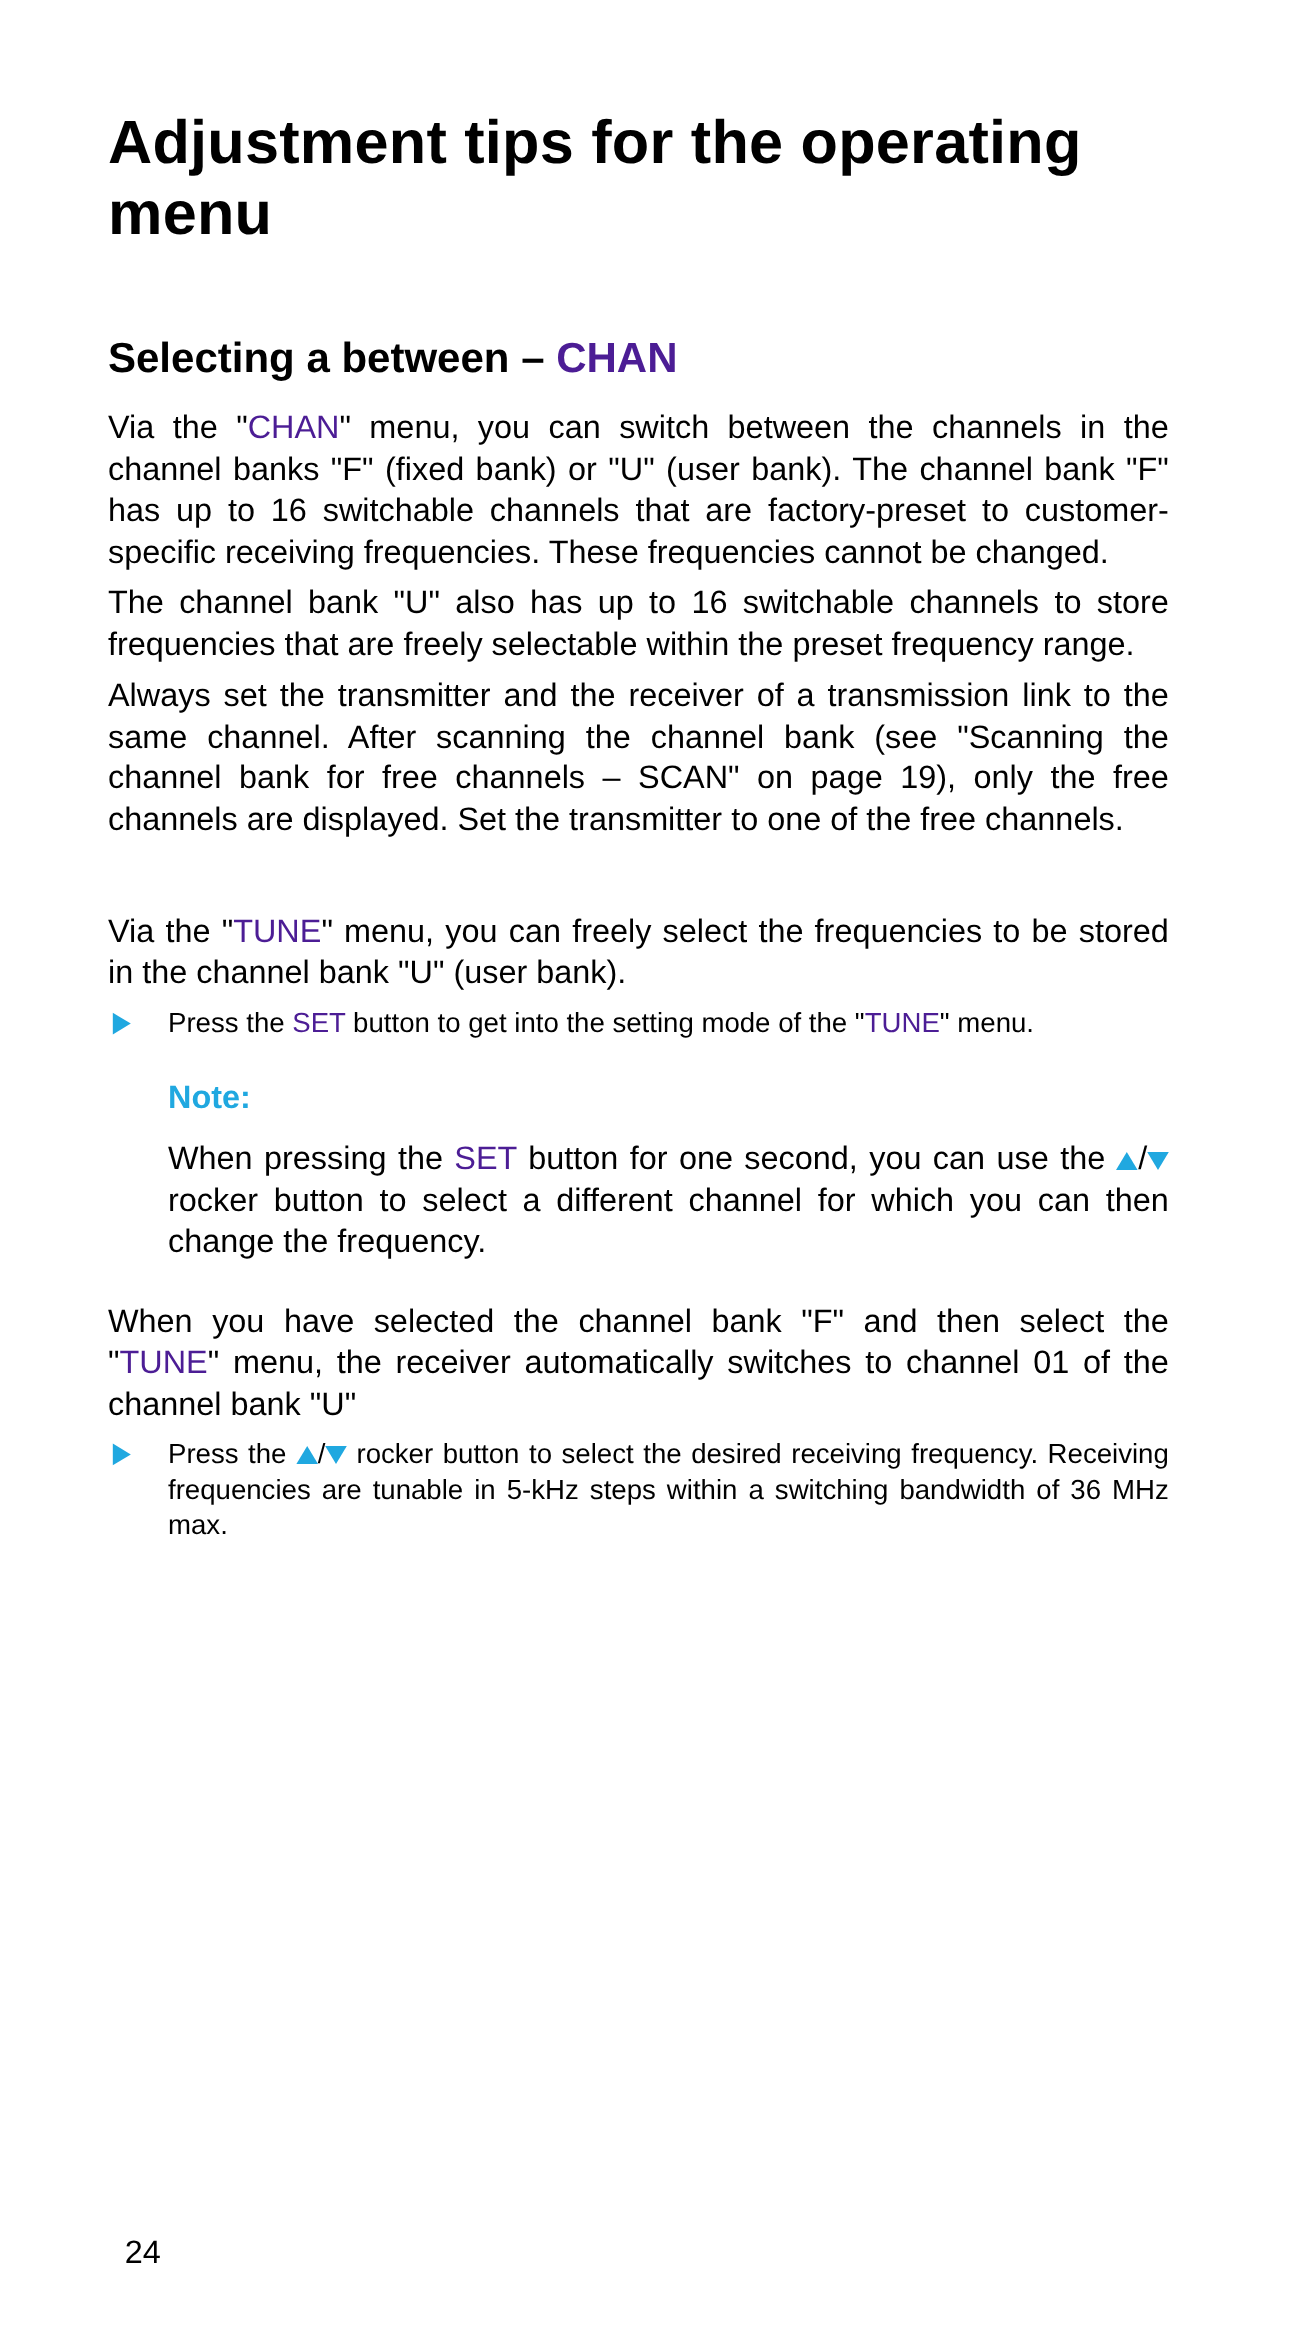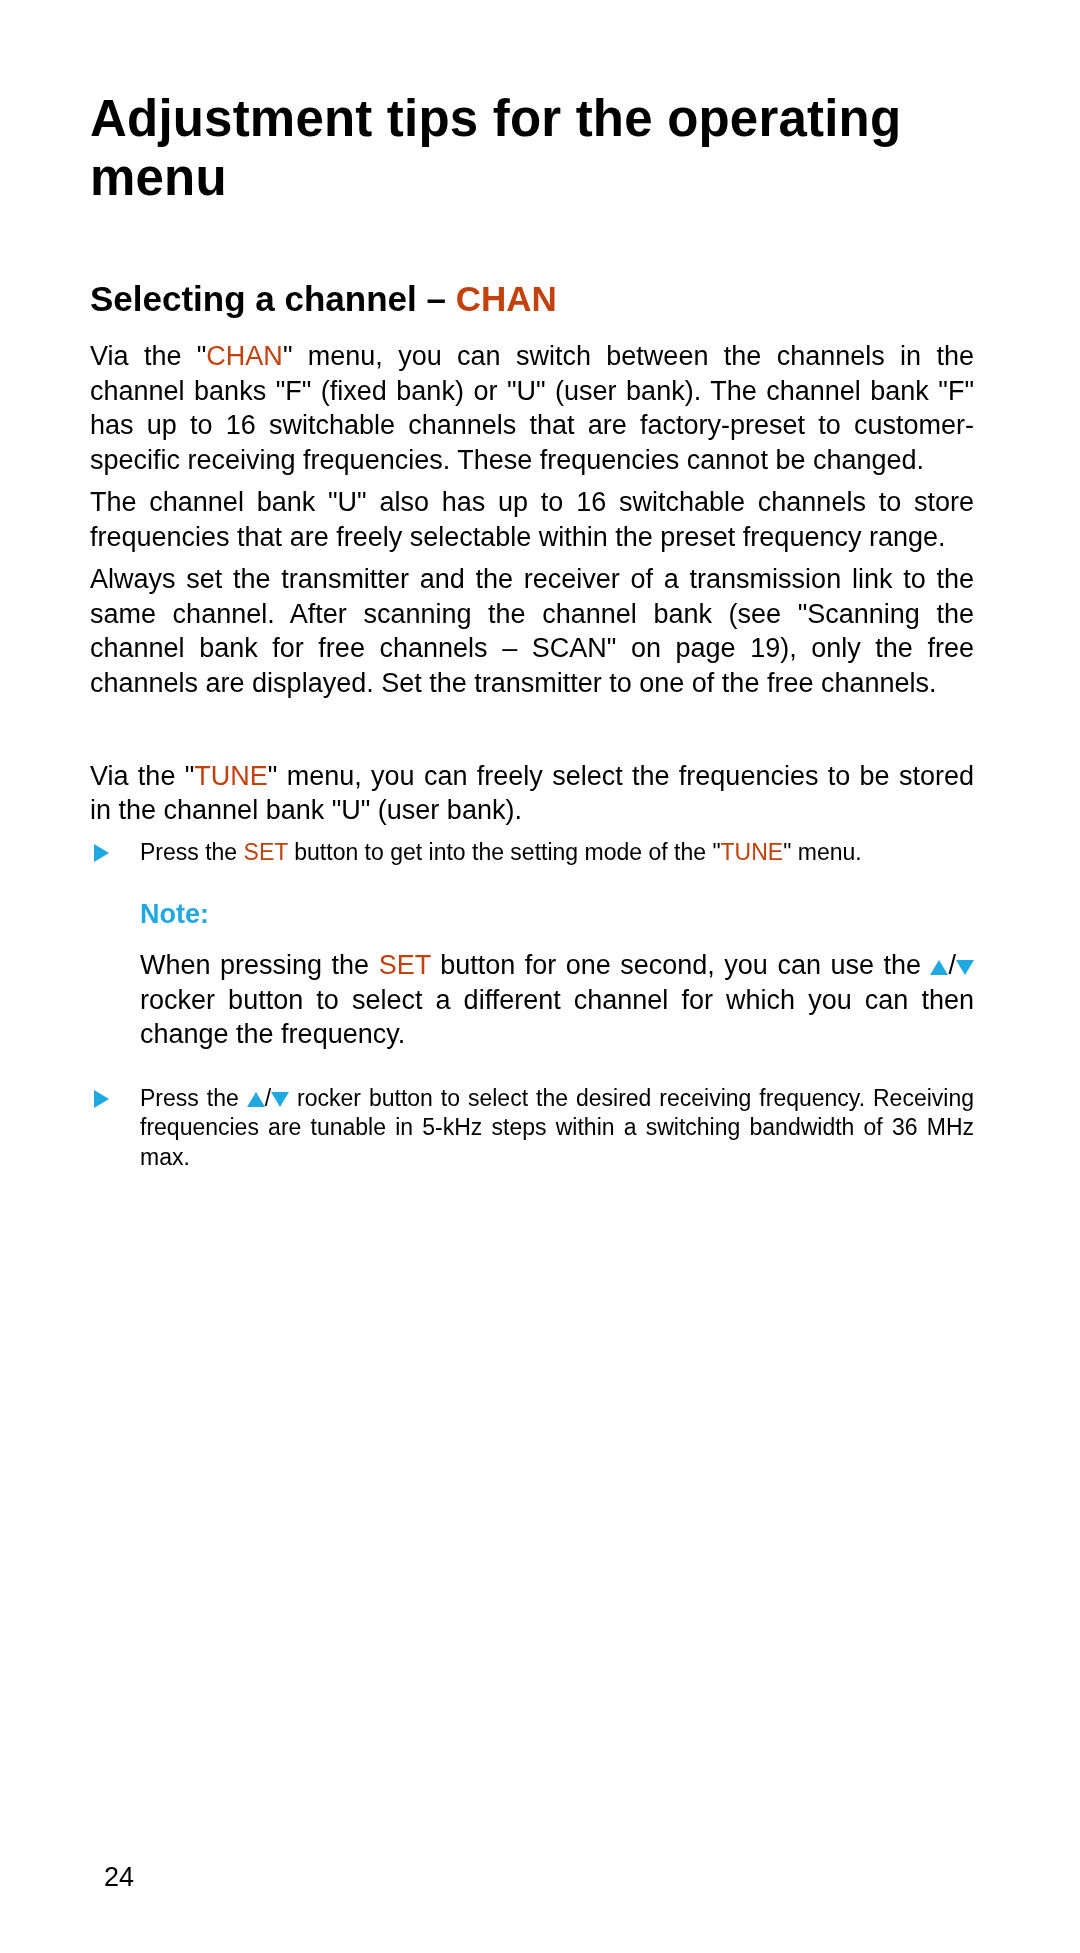--- a/index.html
+++ b/index.html
@@ -23,21 +23,21 @@
     line-height: 1.15;
     margin: 0 0 70px 0;
     letter-spacing: 0.2px;
   }
   h2.section {
     font-size: 35px;
     font-weight: 700;
     line-height: 1.25;
     margin: 0 0 18px 0;
   }
-  .accent { color: #c2410c; }
+  .accent { color: #4c1d95; }
   p.body {
     font-size: 27px;
     line-height: 1.28;
     margin: 0 0 8px 0;
     text-align: justify;
   }
   .section-gap { height: 50px; }
 
   ul.steps {
     list-style: none;
@@ -106,21 +106,21 @@
 </head>
 <body>
 
 <div class="page">
 
   <h1 class="title">
     <span data-bind="title">Adjustment tips for the operating menu</span>
   </h1>
 
   <h2 class="section">
-    <span data-bind="section1.heading_plain">Selecting a channel – </span><span class="accent" data-bind="section1.heading_accent">CHAN</span>
+    <span data-bind="section1.heading_plain">Selecting a between – </span><span class="accent" data-bind="section1.heading_accent">CHAN</span>
   </h2>
 
   <p class="body">
     <span data-bind="section1.p1_a">Via the "</span><span class="accent" data-bind="section1.p1_chan">CHAN</span><span data-bind="section1.p1_b">" menu, you can switch between the channels in the channel banks "F" (fixed bank) or "U" (user bank). The channel bank "F" has up to 16 switchable channels that are factory-preset to customer-specific receiving frequencies. These frequencies cannot be changed.</span>
   </p>
   <p class="body">
     <span data-bind="section1.p2">The channel bank "U" also has up to 16 switchable channels to store frequencies that are freely selectable within the preset frequency range.</span>
   </p>
   <p class="body">
     <span data-bind="section1.p3">Always set the transmitter and the receiver of a transmission link to the same channel. After scanning the channel bank (see "Scanning the channel bank for free channels – SCAN" on page 19), only the free channels are displayed. Set the transmitter to one of the free channels.</span>
@@ -139,20 +139,23 @@
     </li>
   </ul>
 
   <div class="note-block">
     <div class="note-label" data-bind="section2.note_label">Note:</div>
     <div class="note-body">
       <span data-bind="section2.note_a">When pressing the </span><span class="accent" data-bind="section2.note_set">SET</span><span data-bind="section2.note_b"> button for one second, you can use the </span><span class="tri-up"></span><span data-bind="section2.note_slash">/</span><span class="tri-down"></span><span data-bind="section2.note_c"> rocker button to select a different channel for which you can then change the frequency.</span>
     </div>
   </div>
 
+  <p class="body">
+    <span data-bind="section2.p2_a">When you have selected the channel bank "F" and then select the "</span><span class="accent" data-bind="section2.p2_tune">TUNE</span><span data-bind="section2.p2_b">" menu, the receiver automatically switches to channel 01 of the channel bank "U"</span>
+  </p>
 
   <ul class="steps">
     <li>
       <span data-bind="section2.step2_a">Press the </span><span class="tri-up"></span><span data-bind="section2.step2_slash">/</span><span class="tri-down"></span><span data-bind="section2.step2_b"> rocker button to select the desired receiving frequency. Receiving frequencies are tunable in 5-kHz steps within a switching bandwidth of 36 MHz max.</span>
     </li>
   </ul>
 
   <div class="page-number" data-bind="page_number">24</div>
 </div>
 

